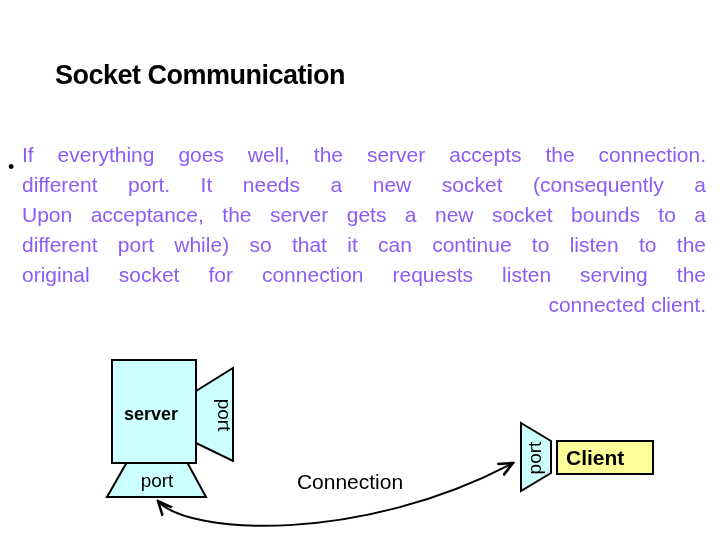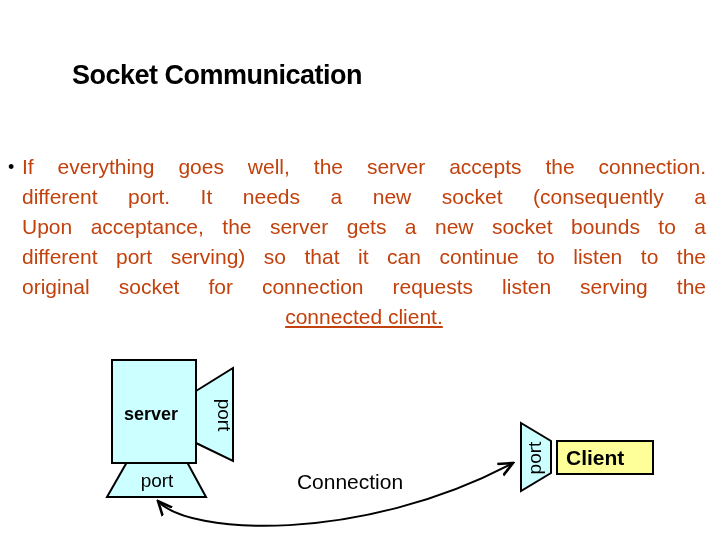--- a/index.html
+++ b/index.html
@@ -9,50 +9,49 @@
     font-family: "Liberation Sans", sans-serif;
     overflow: hidden;
   }
   .slide {
     position: relative;
     width: 720px; height: 540px;
     background: #ffffff;
   }
   .title {
     position: absolute;
-    left: 72px; top: 60px;
+    left: 55px; top: 60px;
     font-size: 27px;
     font-weight: bold;
     color: #000000;
     letter-spacing: -0.5px;
     white-space: nowrap;
   }
   .bullet {
     position: absolute;
     left: 8px; top: 152px;
     font-size: 18px;
     line-height: 30px;
     color: #000000;
   }
   .body-text {
     position: absolute;
-    left: 22px; top: 152px;
+    left: 22px; top: 140px;
     width: 684px;
     font-size: 21px;
     line-height: 30px;
-    color: #c2410c;
+    color: #8b5cf6;
   }
   .jline {
     text-align: justify;
     text-align-last: justify;
     white-space: normal;
   }
   .lastline {
-    text-align: center;
-    text-decoration: underline;
+    text-align: right;
   }
   .diagram {
     position: absolute;
     left: 0; top: 340px;
   }
   .diagram text {
     font-family: "Liberation Sans", sans-serif;
     fill: #000000;
   }
   .node-label { font-size: 18px; font-weight: bold; }
@@ -68,21 +67,21 @@
 <div class="slide">
 
   <div class="title">Socket Communication</div>
 
   <div class="bullet">•</div>
 
   <div class="body-text">
     <div class="jline">If everything goes well, the server accepts the connection.</div>
     <div class="jline">different port. It needs a new socket (consequently a</div>
     <div class="jline">Upon acceptance, the server gets a new socket bounds to a</div>
-    <div class="jline">different port serving) so that it can continue to listen to the</div>
+    <div class="jline">different port while) so that it can continue to listen to the</div>
     <div class="jline">original socket for connection requests listen serving the</div>
     <div class="lastline">connected client.</div>
   </div>
 
   <svg class="diagram" width="720" height="200" viewBox="0 340 720 200">
     <defs>
       <marker id="arrow" viewBox="0 0 10 10" refX="9" refY="5" markerWidth="8" markerHeight="8" orient="auto-start-reverse">
         <path d="M0,1 L9,5 L0,9" fill="none" stroke="#000000" stroke-width="1.6"></path>
       </marker>
     </defs>

